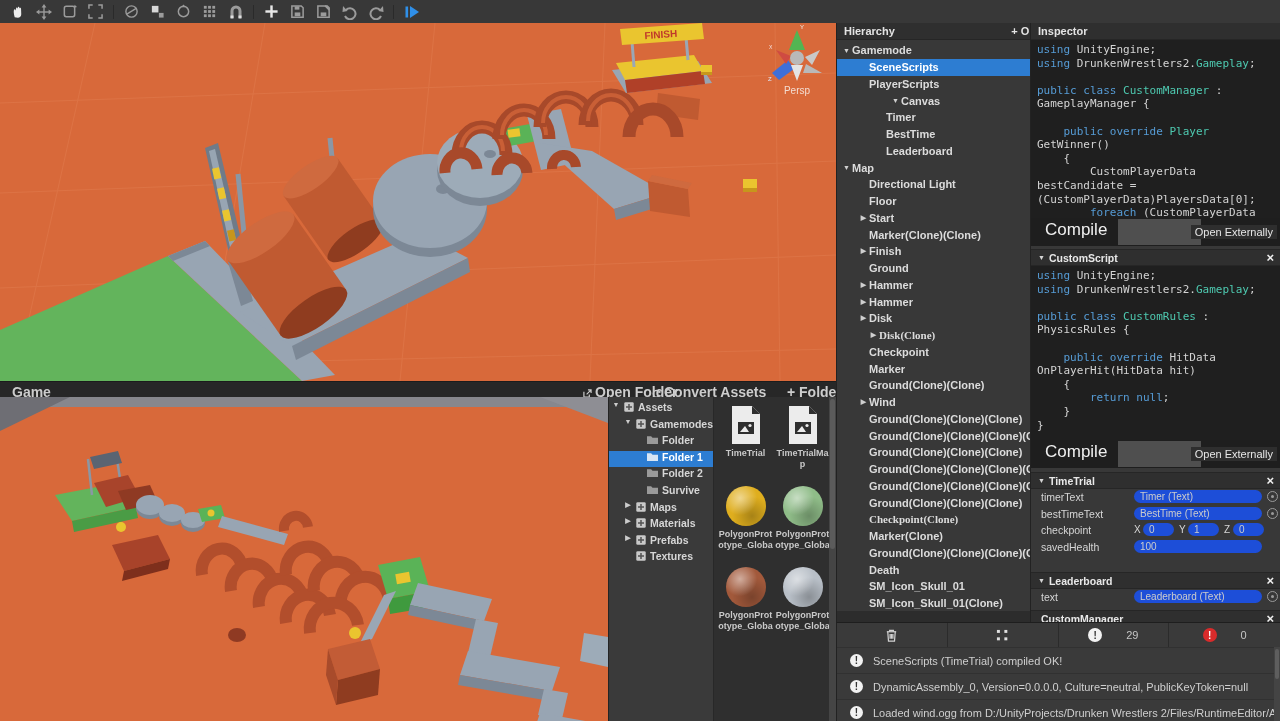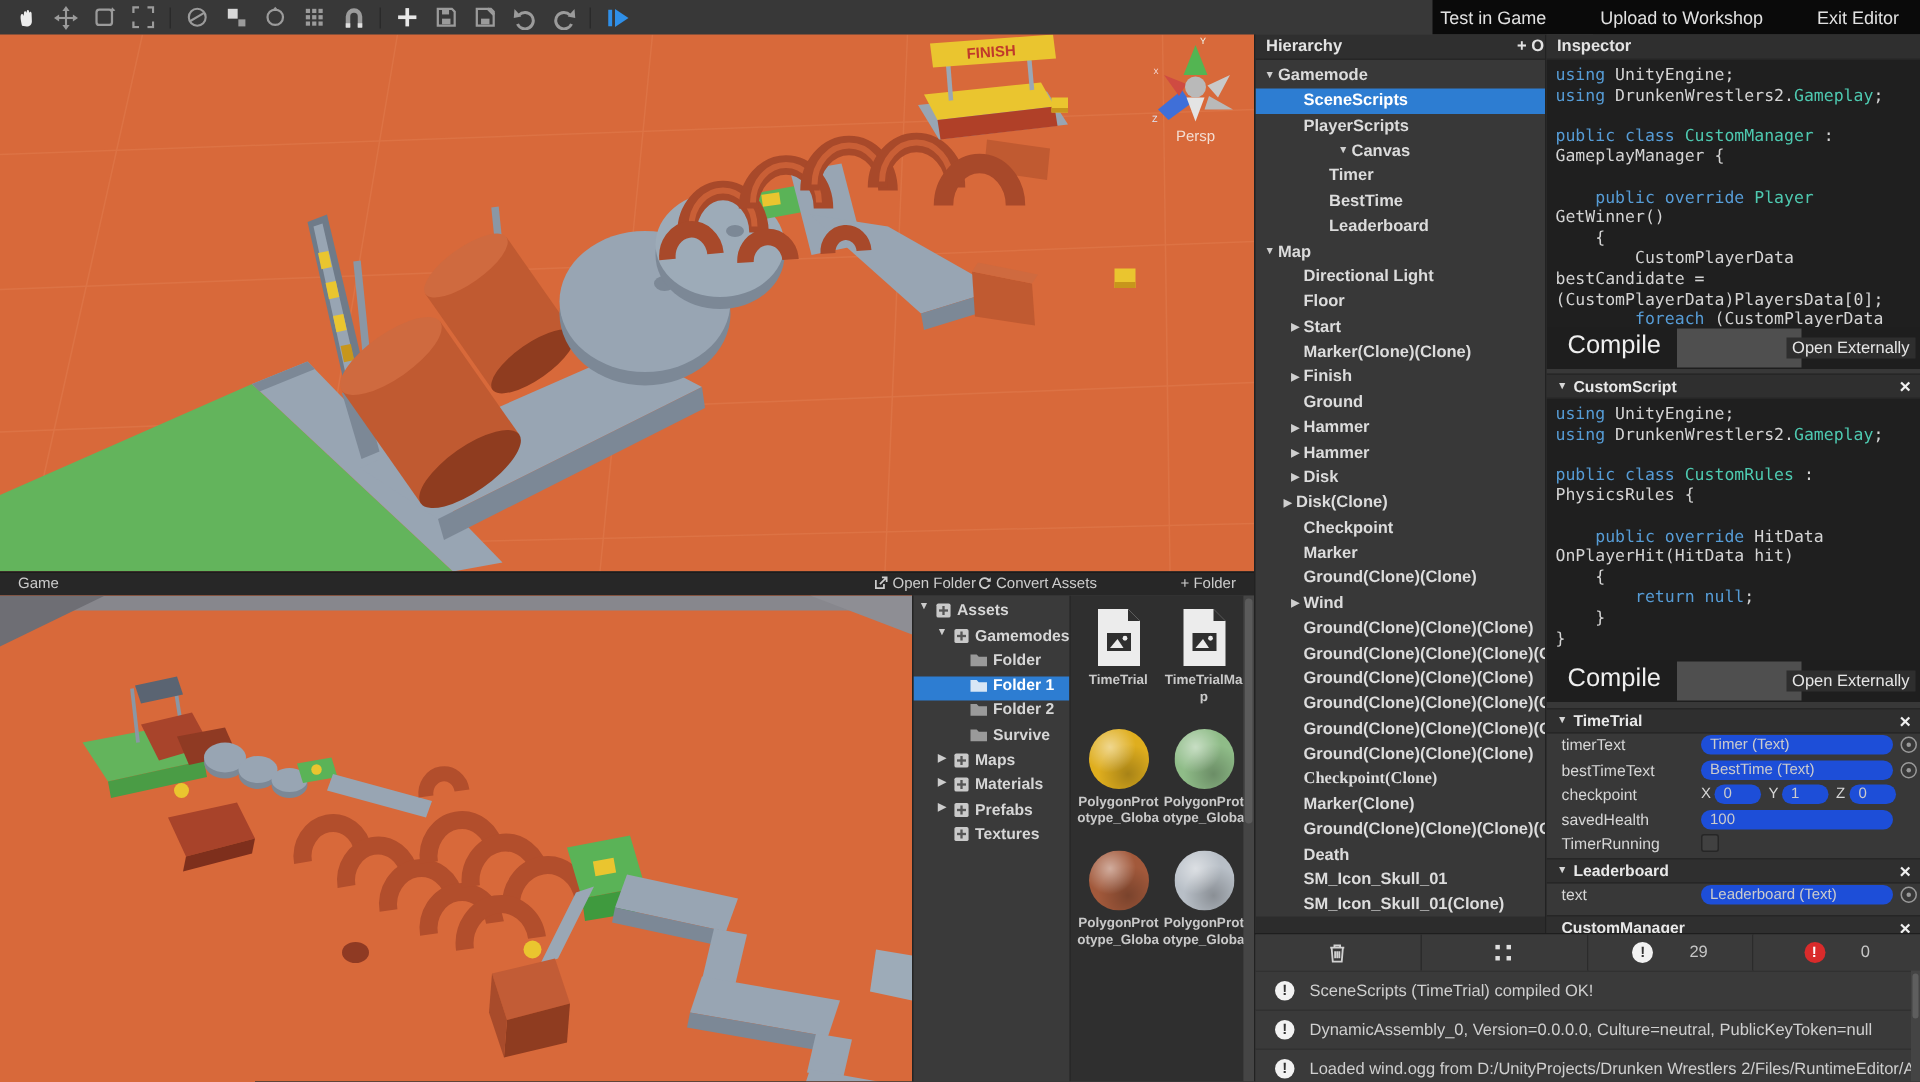--- a/index.html
+++ b/index.html
@@ -10,21 +10,21 @@
   #topbar{left:0;top:0;width:1280px;height:23px;background:#383838;display:flex;align-items:center}
   .ti{width:17px;height:17px;margin-left:9px;display:flex;align-items:center;justify-content:center;flex:none}
   .ti svg{display:block}
   .tdiv{width:1px;height:14px;background:#2a2a2a;margin-left:9px;flex:none}
   #topbar-black{left:955px;top:0;width:325px;height:23px;background:#0a0a0a;display:flex;align-items:center;justify-content:flex-end;gap:36px;padding-right:14px;box-sizing:border-box}
   #topbar-black .tbtn{color:#e2e2e2;font-size:12px;white-space:nowrap;cursor:default}
   
   #scene{left:0;top:23px;width:836px;height:358px;background:#d8693a;overflow:hidden}
   
   #bottombar{left:0;top:381px;width:836px;height:16px;background:#272727;border-top:1px solid #1c1c1c;box-sizing:border-box}
-  #bottombar .lbl{position:absolute;top:2px;font-size:10px;font-weight:normal;color:#cdcdcd;white-space:nowrap}
+  #bottombar .lbl{position:absolute;top:2px;font-size:14px;font-weight:bold;color:#cdcdcd;white-space:nowrap}
   .bicon{display:inline-block;vertical-align:-1px;margin-right:3px}
   
   #gameview{left:0;top:397px;width:608px;height:324px;background:#d8693a;overflow:hidden}
   
   #assets{left:608px;top:397px;width:228px;height:324px;background:#3a3a3a;border-left:1px solid #242424;box-sizing:border-box;overflow:hidden}
   #assets-tree{position:absolute;left:0;top:0;width:104px;bottom:0;padding-top:4px}
   .t-row{height:16.6px;display:flex;align-items:flex-start;font-size:10.5px;font-weight:bold;color:#d6d6d6;white-space:nowrap;overflow:hidden}
   .t-row.selected{background:#2d7dd2;color:#fff}
   .t-row .tri{width:10px;font-size:7px;color:#cccccc;flex:none;text-align:center}
   .t-row .ticon{width:15px;flex:none;display:flex;align-items:center;justify-content:center}
@@ -195,25 +195,20 @@
         <path d="M15 2 L10.5 7 L15.5 8 Z" fill="#9b9b9b"></path>
       </svg>
     </span>
   <span class="tdiv"></span>
   <span class="ti">
       <svg width="16" height="16" viewBox="0 0 16 16">
         <rect x="1.5" y="2.5" width="2.6" height="11" fill="#2f8fe8"></rect>
         <path d="M6 2 L15 8 L6 14 Z" fill="#2f8fe8"></path>
       </svg>
     </span>
-  <div id="topbar-black" class="abs">
-    <span class="tbtn">Test in Game</span>
-    <span class="tbtn">Upload to Workshop</span>
-    <span class="tbtn">Exit Editor</span>
-  </div>
 </div>
 
 <div id="scene" class="abs">
   <svg width="836" height="358" viewBox="0 0 836 358">
     <g stroke="#f2a077" stroke-width="1" opacity="0.18">
       <path d="M0 80 L836 50"></path>
         <path d="M0 170 L836 138"></path>
         <path d="M0 265 L836 232"></path>
         <path d="M0 345 L836 326"></path>
       <path d="M95 0 L15 358"></path>
@@ -629,21 +624,21 @@
         <span class="lbl">Hammer</span>
       </div>
       <div class="h-row" style="padding-left: 21px;">
         <span class="tri">▶</span>
         <span class="lbl">Hammer</span>
       </div>
       <div class="h-row" style="padding-left: 21px;">
         <span class="tri">▶</span>
         <span class="lbl">Disk</span>
       </div>
-      <div class="h-row" style="padding-left: 16px;">
+      <div class="h-row" style="padding-left: 31px; font-family: Liberation Serif, serif;">
         <span class="tri">▶</span>
         <span class="lbl">Disk(Clone)</span>
       </div>
       <div class="h-row" style="padding-left: 21px;">
         <span class="tri"></span>
         <span class="lbl">Checkpoint</span>
       </div>
       <div class="h-row" style="padding-left: 21px;">
         <span class="tri"></span>
         <span class="lbl">Marker</span>
@@ -755,24 +750,20 @@
     <span class="axlbl" style="left:103px">X</span>
     <span class="fbox" style="left:112px;width:31px">0</span>
     <span class="axlbl" style="left:148px">Y</span>
     <span class="fbox" style="left:157px;width:31px">1</span>
     <span class="axlbl" style="left:193px">Z</span>
     <span class="fbox" style="left:202px;width:31px">0</span>
   </div>
   <div class="frow" style="top:515.5px">
     <span class="flabel">savedHealth</span>
     <span class="fbox main">100</span>
-  </div>
-  <div class="frow" style="top:532px">
-    <span class="flabel">TimerRunning</span>
-    <span class="checkbox"></span>
   </div>
 
   <div class="chead" style="top:549px">
     <span class="tri">▼</span>
     <span>Leaderboard</span>
     <span class="x">×</span>
   </div>
   <div class="frow" style="top:566px">
     <span class="flabel">text</span>
     <span class="fbox main">Leaderboard (Text)</span>

